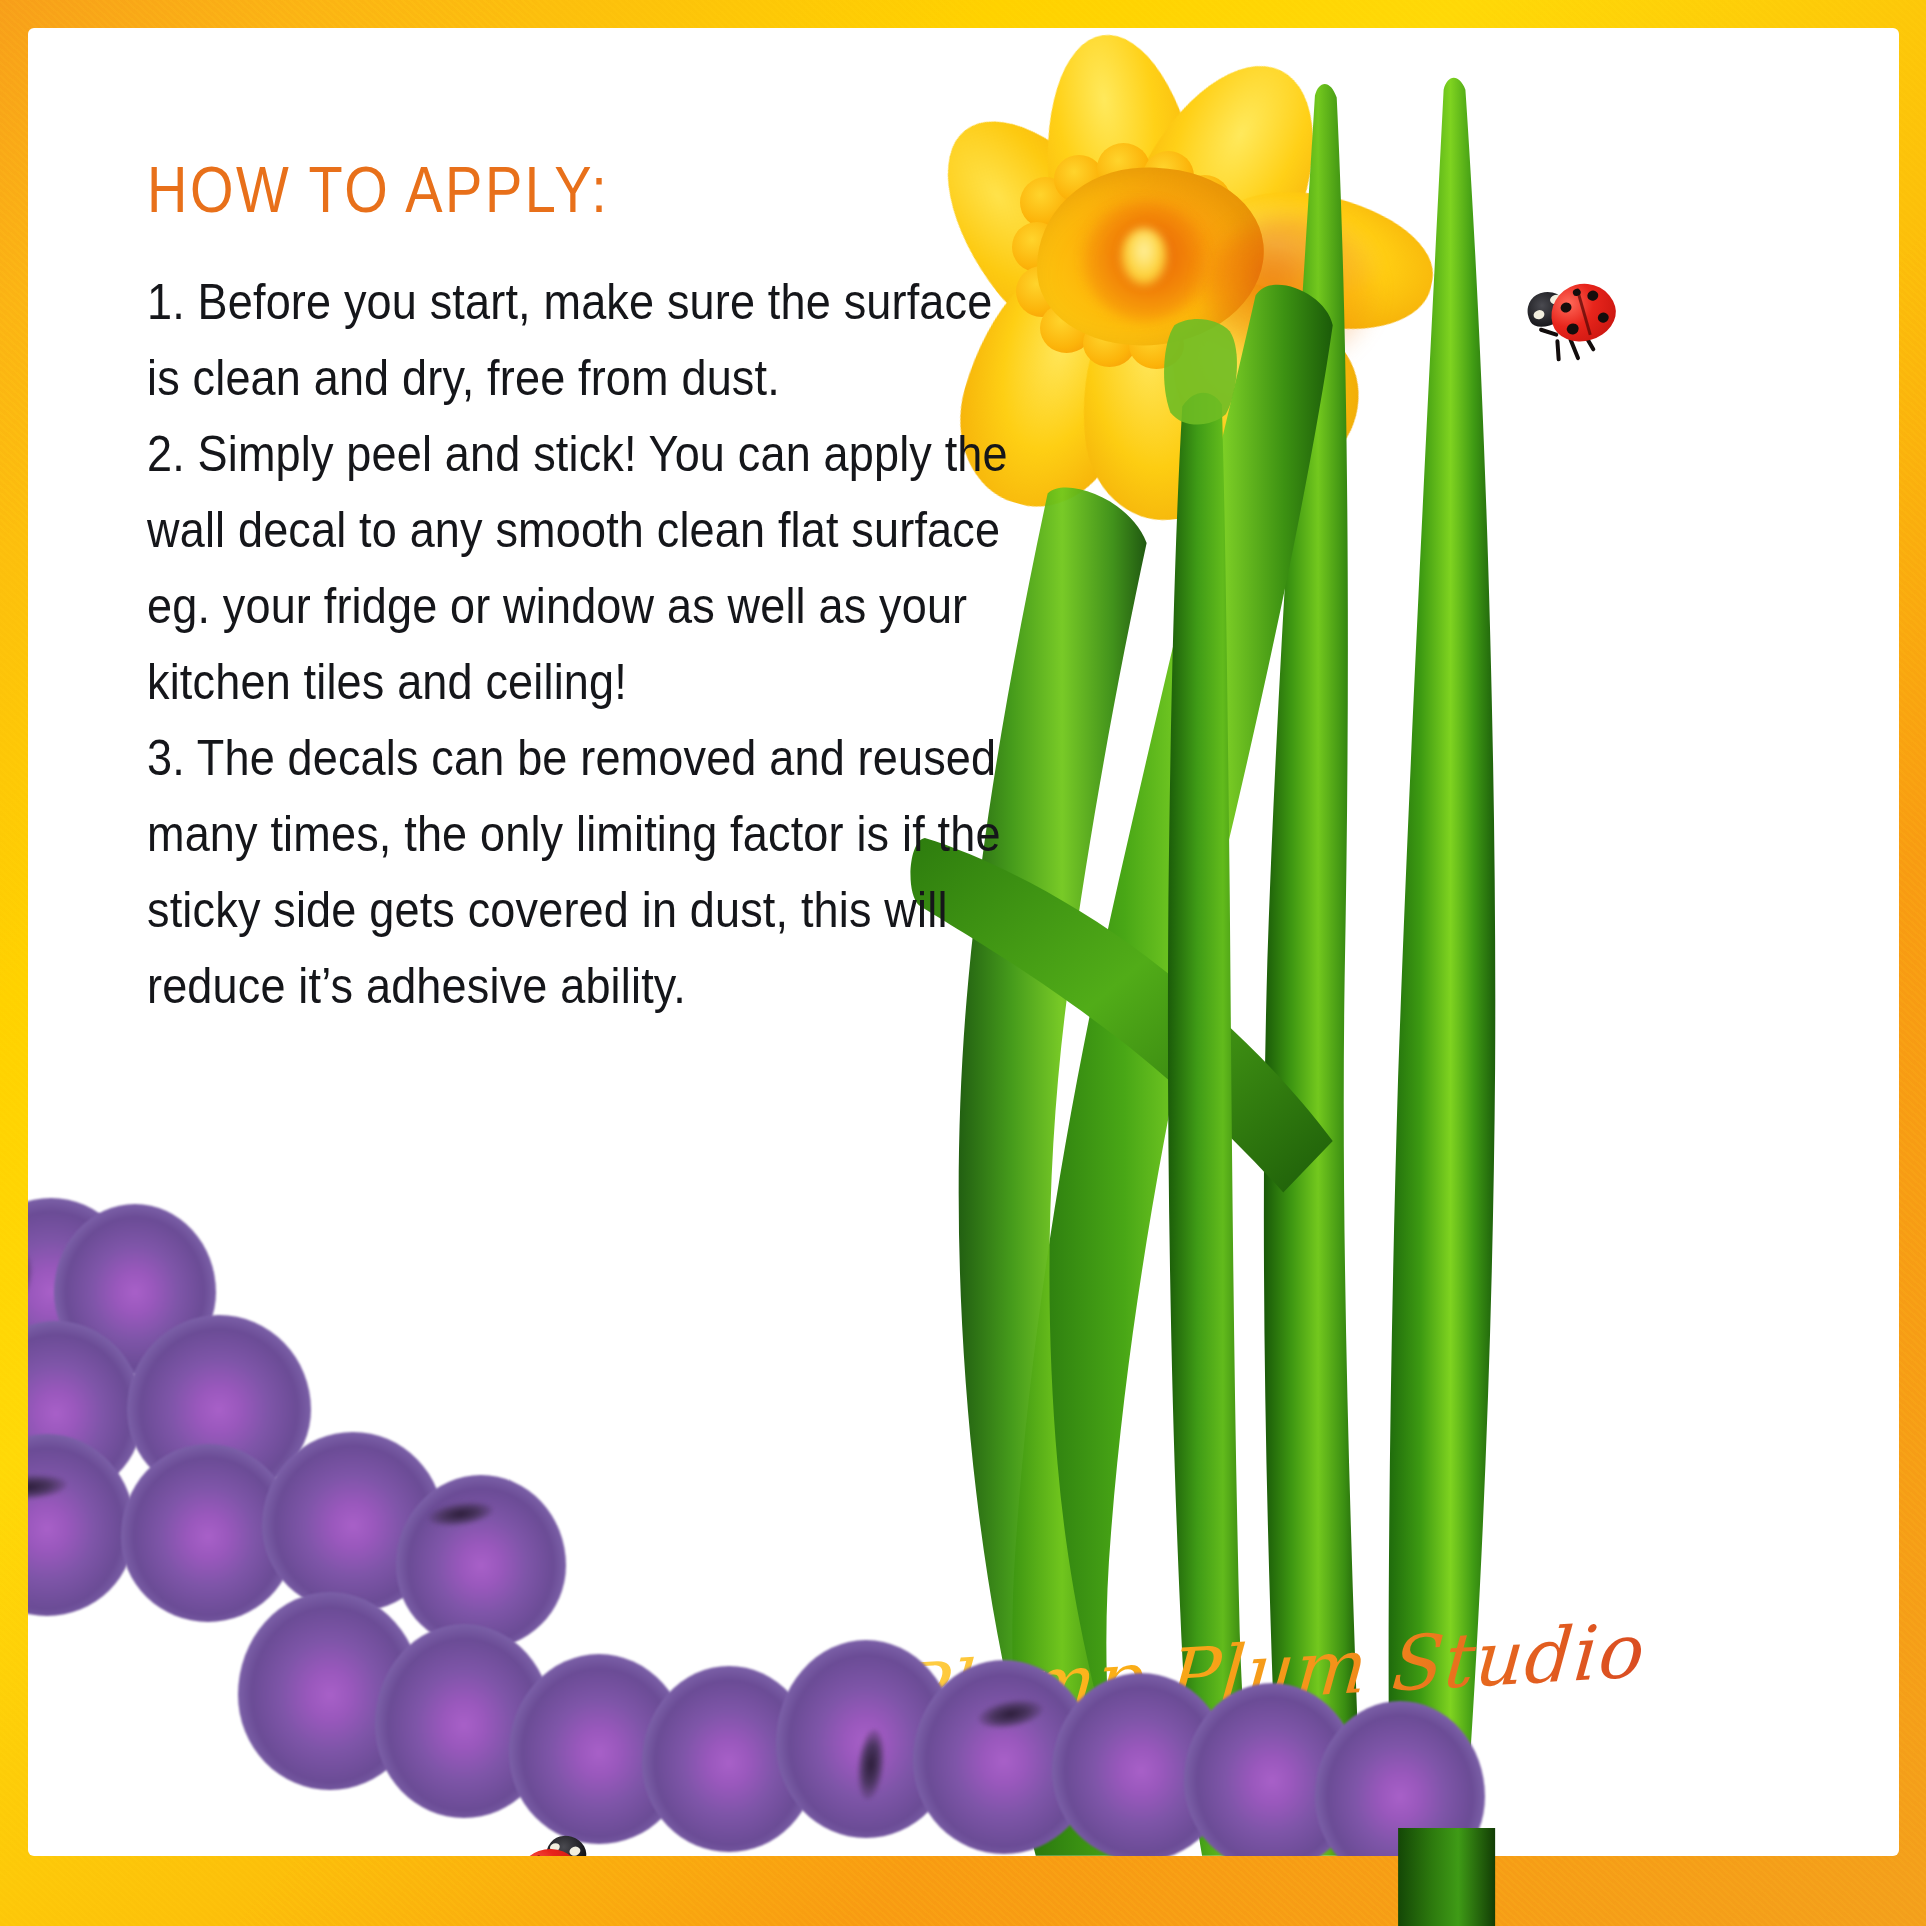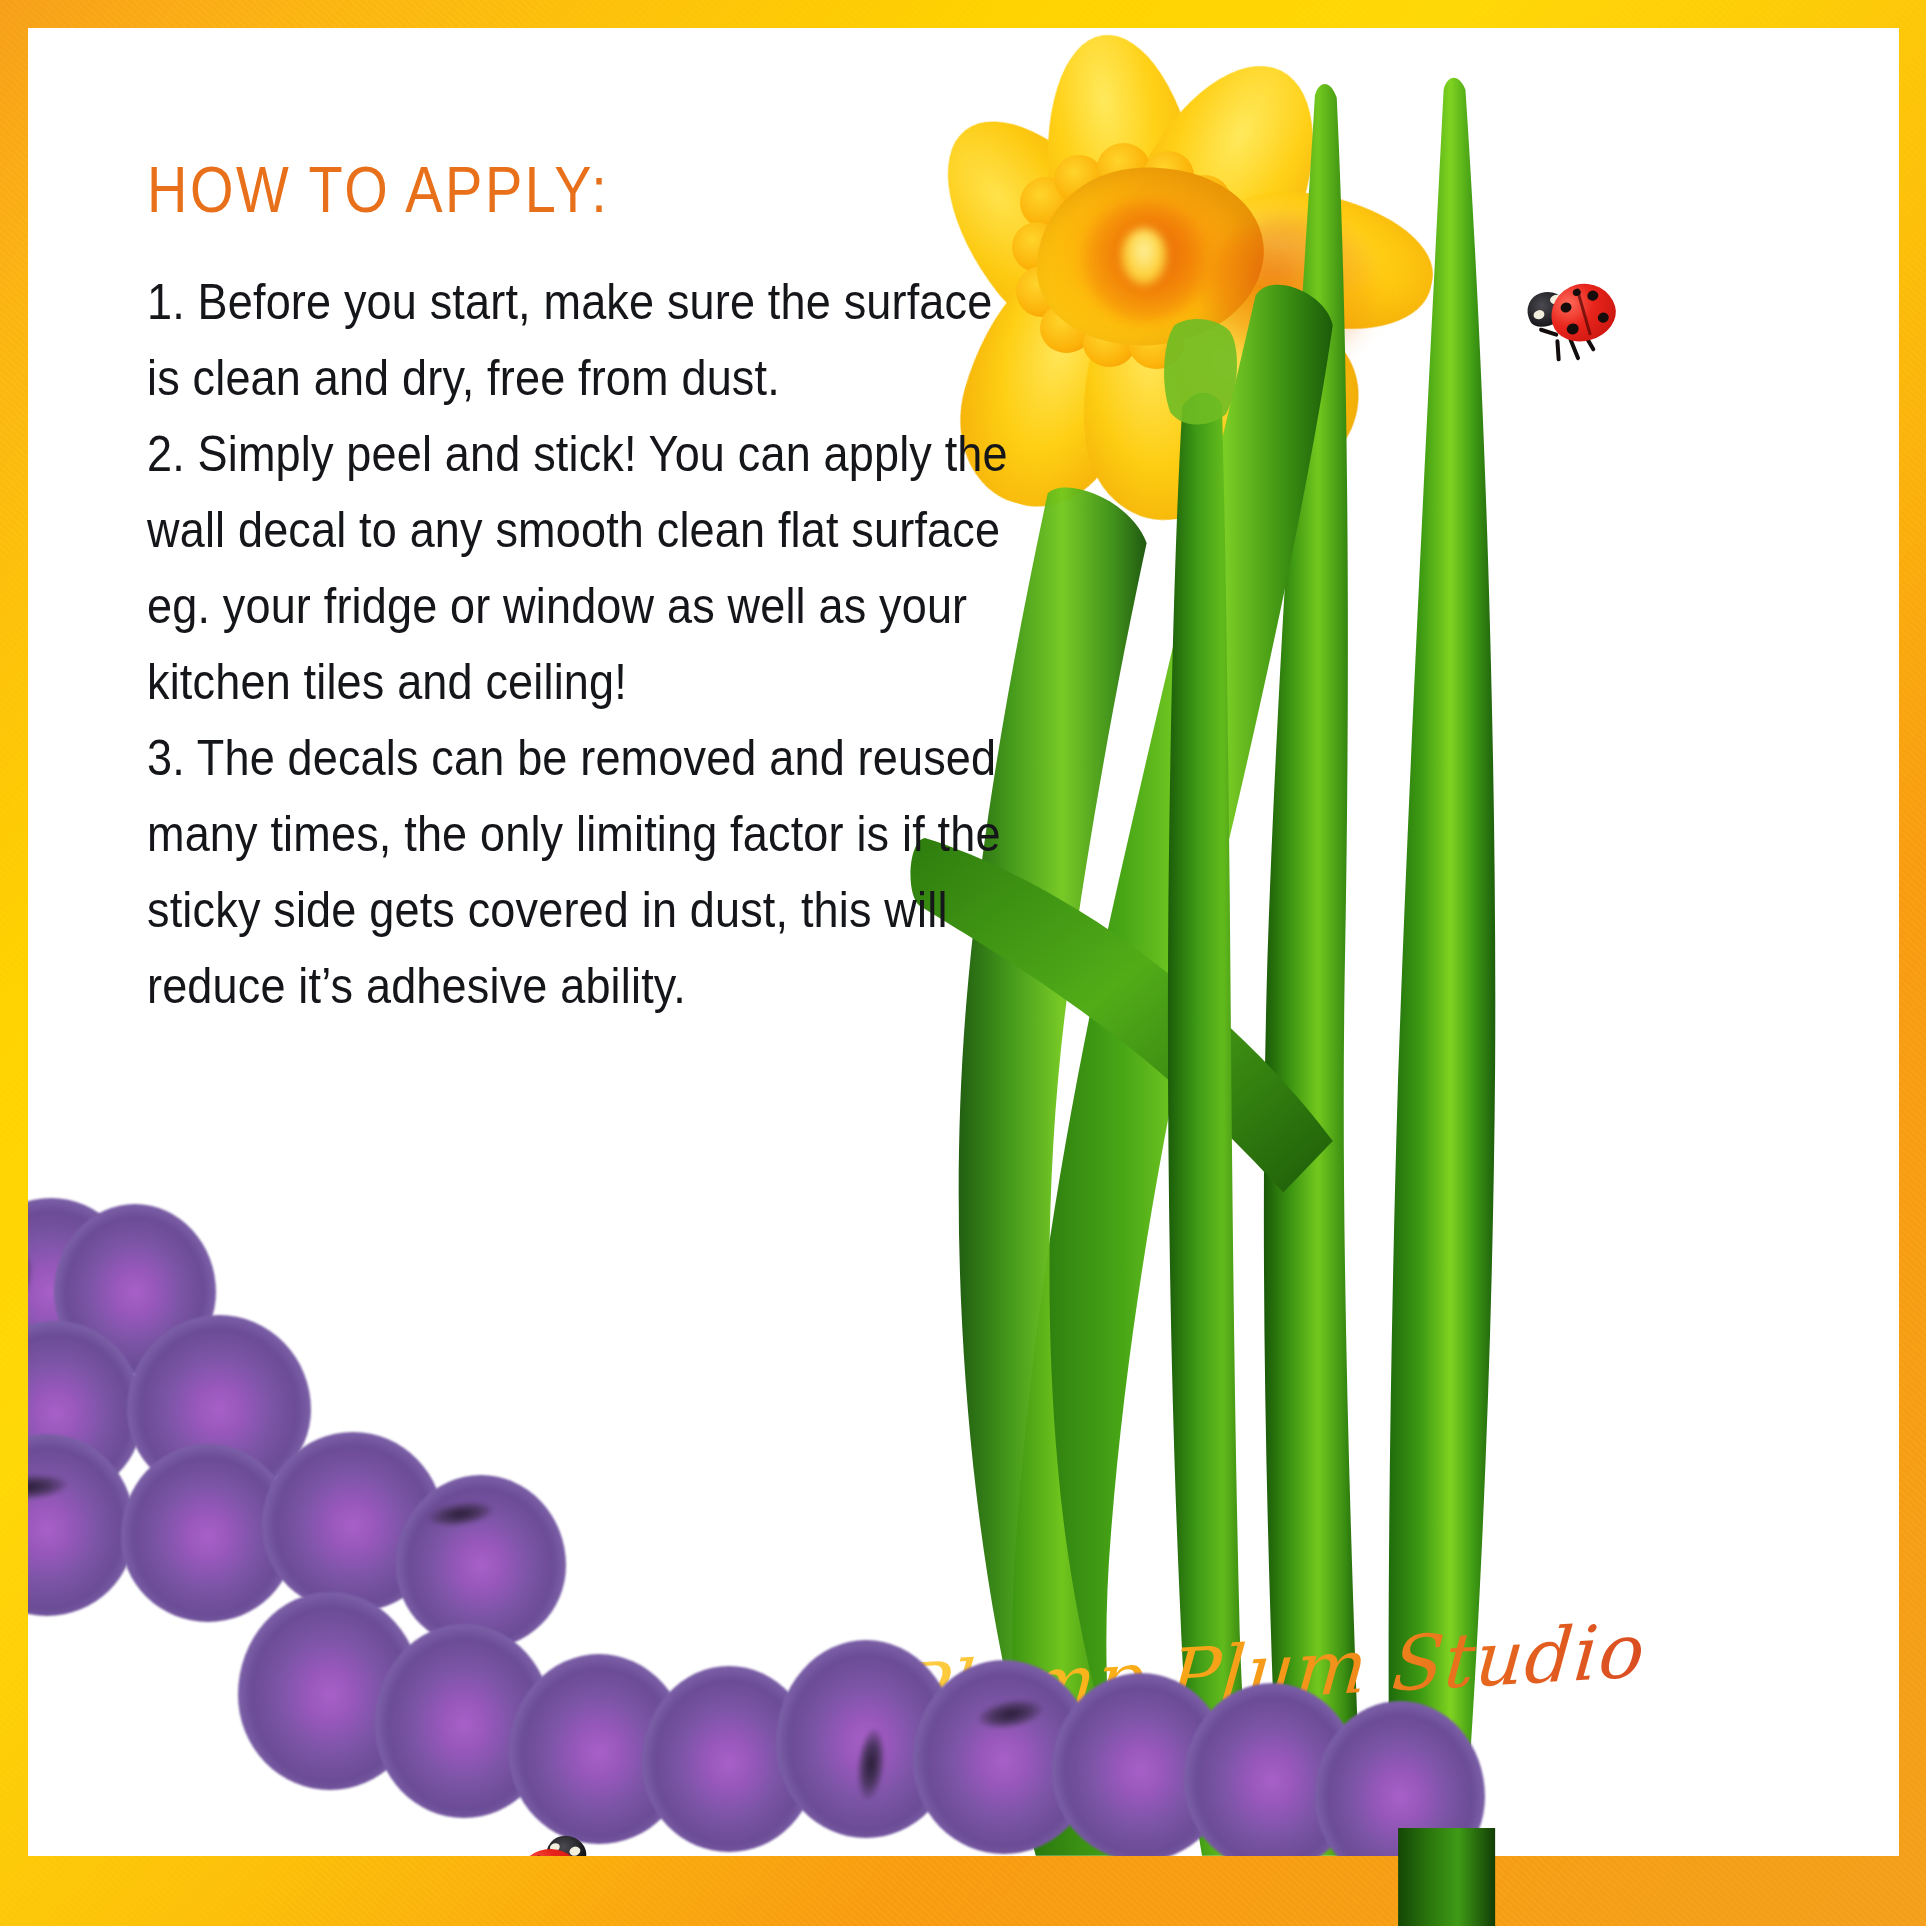--- a/index.html
+++ b/index.html
@@ -40,20 +40,21 @@
     mix-blend-mode: overlay;
   }
   .card {
     position: absolute;
     left: 28px;
     top: 28px;
     right: 28px;
     bottom: 71px;
     background: #ffffff;
     overflow: hidden;
+    border-radius: 6px;
   }
 
   
   .textcol {
     position: absolute;
     left: 119px;
     top: 129px;
     width: 832px;
   }
   .heading {

